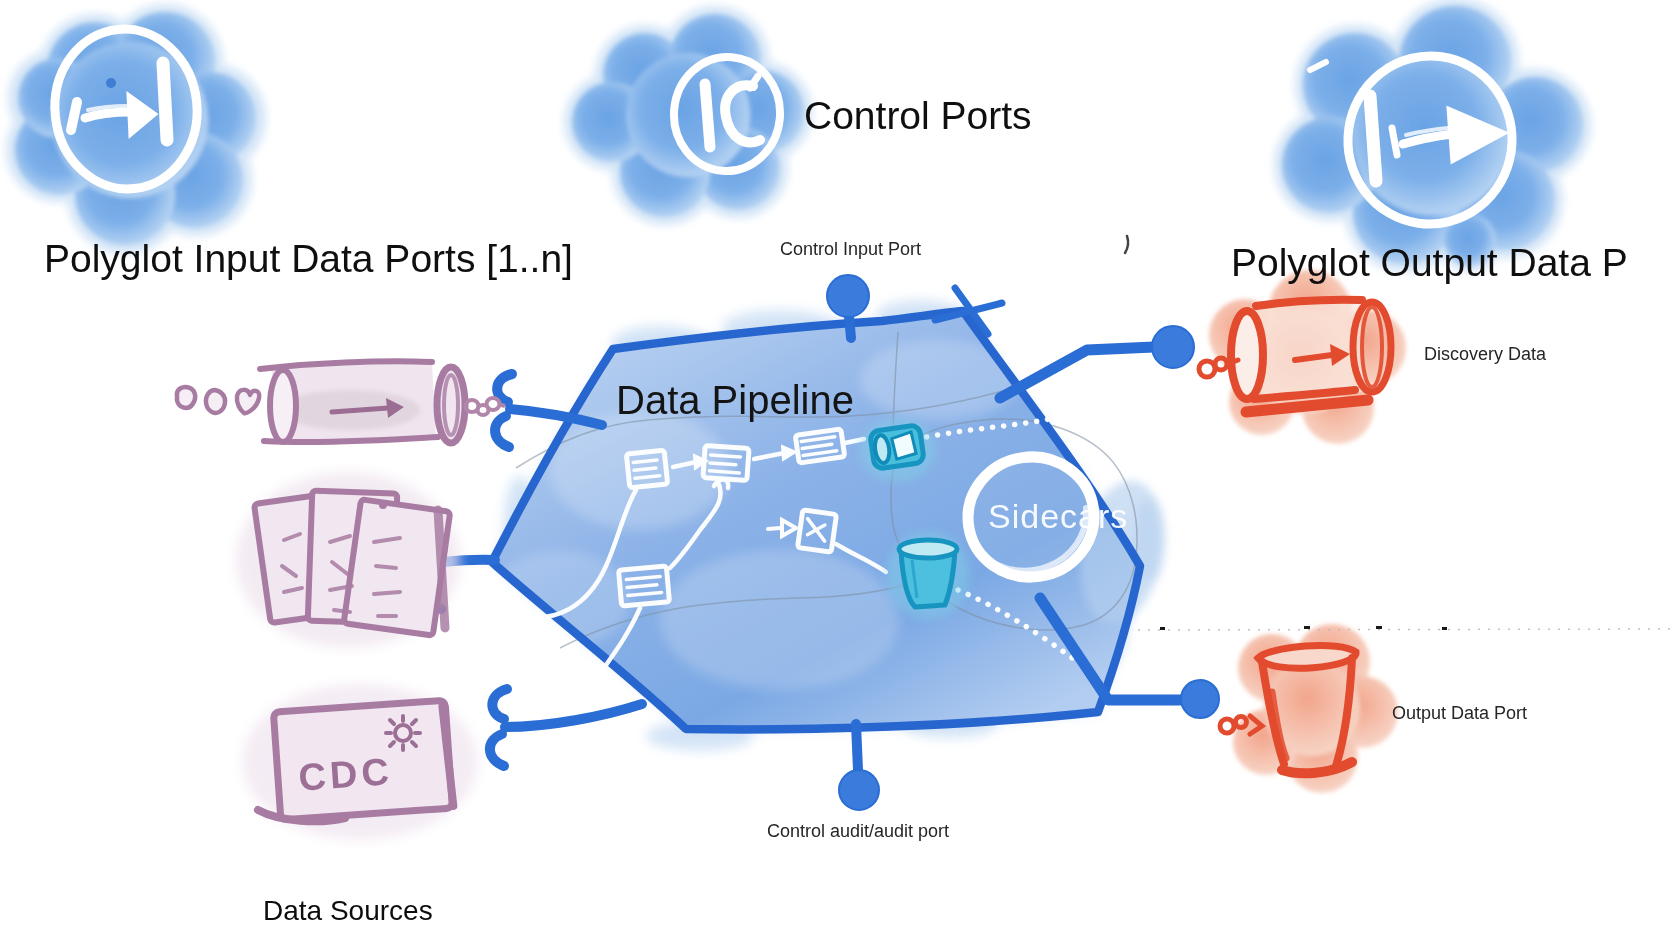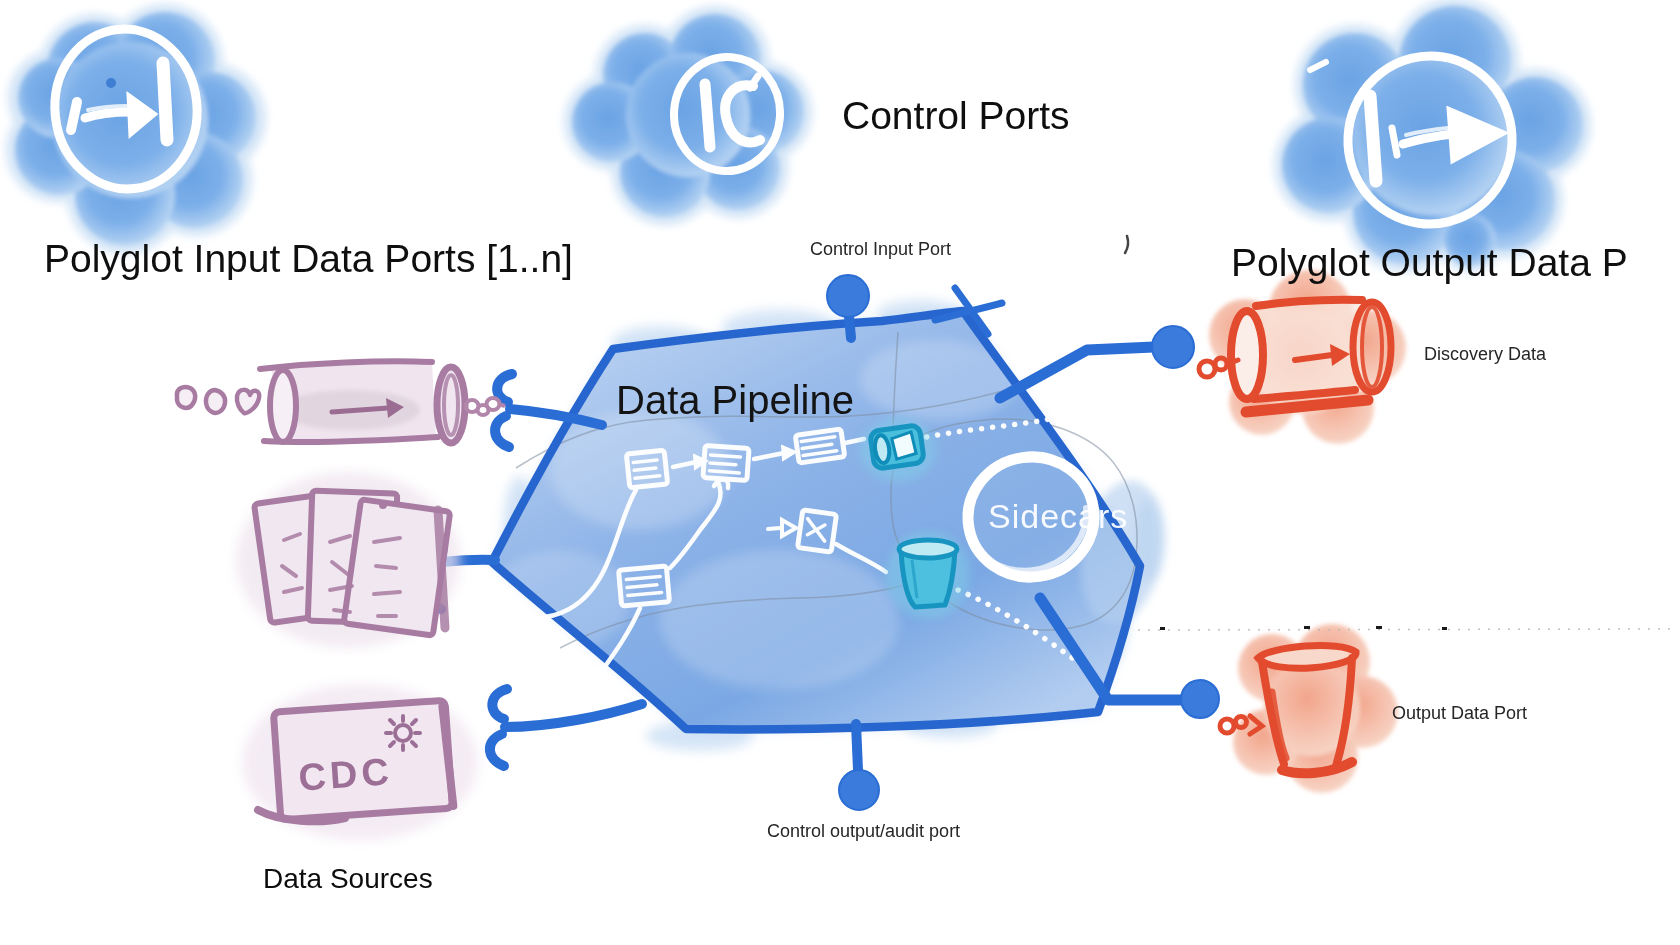--- a/index.html
+++ b/index.html
@@ -4,21 +4,21 @@
 <style>
   html,body{margin:0;padding:0;background:#fff;}
   .canvas{position:relative;width:1680px;height:945px;background:#ffffff;overflow:hidden;
           font-family:"Liberation Sans",sans-serif;}
   .art{position:absolute;left:0;top:0;}
   .lbl{position:absolute;white-space:nowrap;line-height:1;color:#1c1c1c;}
   .h{font-size:39px;color:#0f0f0f;}
   .small{font-size:18px;color:#262626;}
   .title{font-size:40px;color:#141414;}
   .sidecars{font-size:34px;color:rgba(255,255,255,0.93);letter-spacing:1px;}
-  .caption{font-size:28px;color:#0d0d0d;}
+  .caption{font-size:28px;color:#0d0d0d;margin-top:32px;}
 </style>
 </head>
 <body>
 
 <div class="canvas">
 
 <svg class="art" width="1680" height="945" viewBox="0 0 1680 945">
   <defs>
     <radialGradient id="gBlue" cx="45%" cy="45%" r="60%">
       <stop offset="0%" stop-color="#6aa3e4"></stop>
@@ -383,26 +383,26 @@
       <rect x="1160" y="627" width="5" height="3"></rect>
           <rect x="1304" y="626" width="6" height="3"></rect>
       <rect x="1376" y="626" width="6" height="3"></rect>
           <rect x="1442" y="627" width="5" height="3"></rect>
     </g>
   </g>
   <path d="M1127,236 C1129,242 1128,248 1125,253" stroke="#444" stroke-width="2.5" fill="none" stroke-linecap="round"></path>
 </svg>
 
 <div class="lbl h" style="left:44px;top:239px;">Polyglot Input Data Ports [1..n]</div>
-<div class="lbl h" style="left:842px;top:96px;">Control Ports</div>
+<div class="lbl h" style="left:804px;top:96px;">Control Ports</div>
 <div class="lbl h" style="left:1231px;top:243px;">Polyglot Output Data P</div>
 
 <div class="lbl title" style="left:616px;top:380px;">Data Pipeline</div>
 <div class="lbl sidecars" style="left:988px;top:499px;">Sidecars</div>
 
-<div class="lbl small" style="left:780px;top:240px;margin-left:30px;">Control Input Port</div>
-<div class="lbl small" style="left:767px;top:822px;">Control output/audit port</div>
+<div class="lbl small" style="left:780px;top:240px;">Control Input Port</div>
+<div class="lbl small" style="left:767px;top:822px;">Control audit/audit port</div>
 <div class="lbl small" style="left:1424px;top:345px;">Discovery Data</div>
 <div class="lbl small" style="left:1392px;top:704px;">Output Data Port</div>
 
 <div class="lbl caption" style="left:263px;top:865px;">Data Sources</div>
 
 </div>
 
 </body></html>

